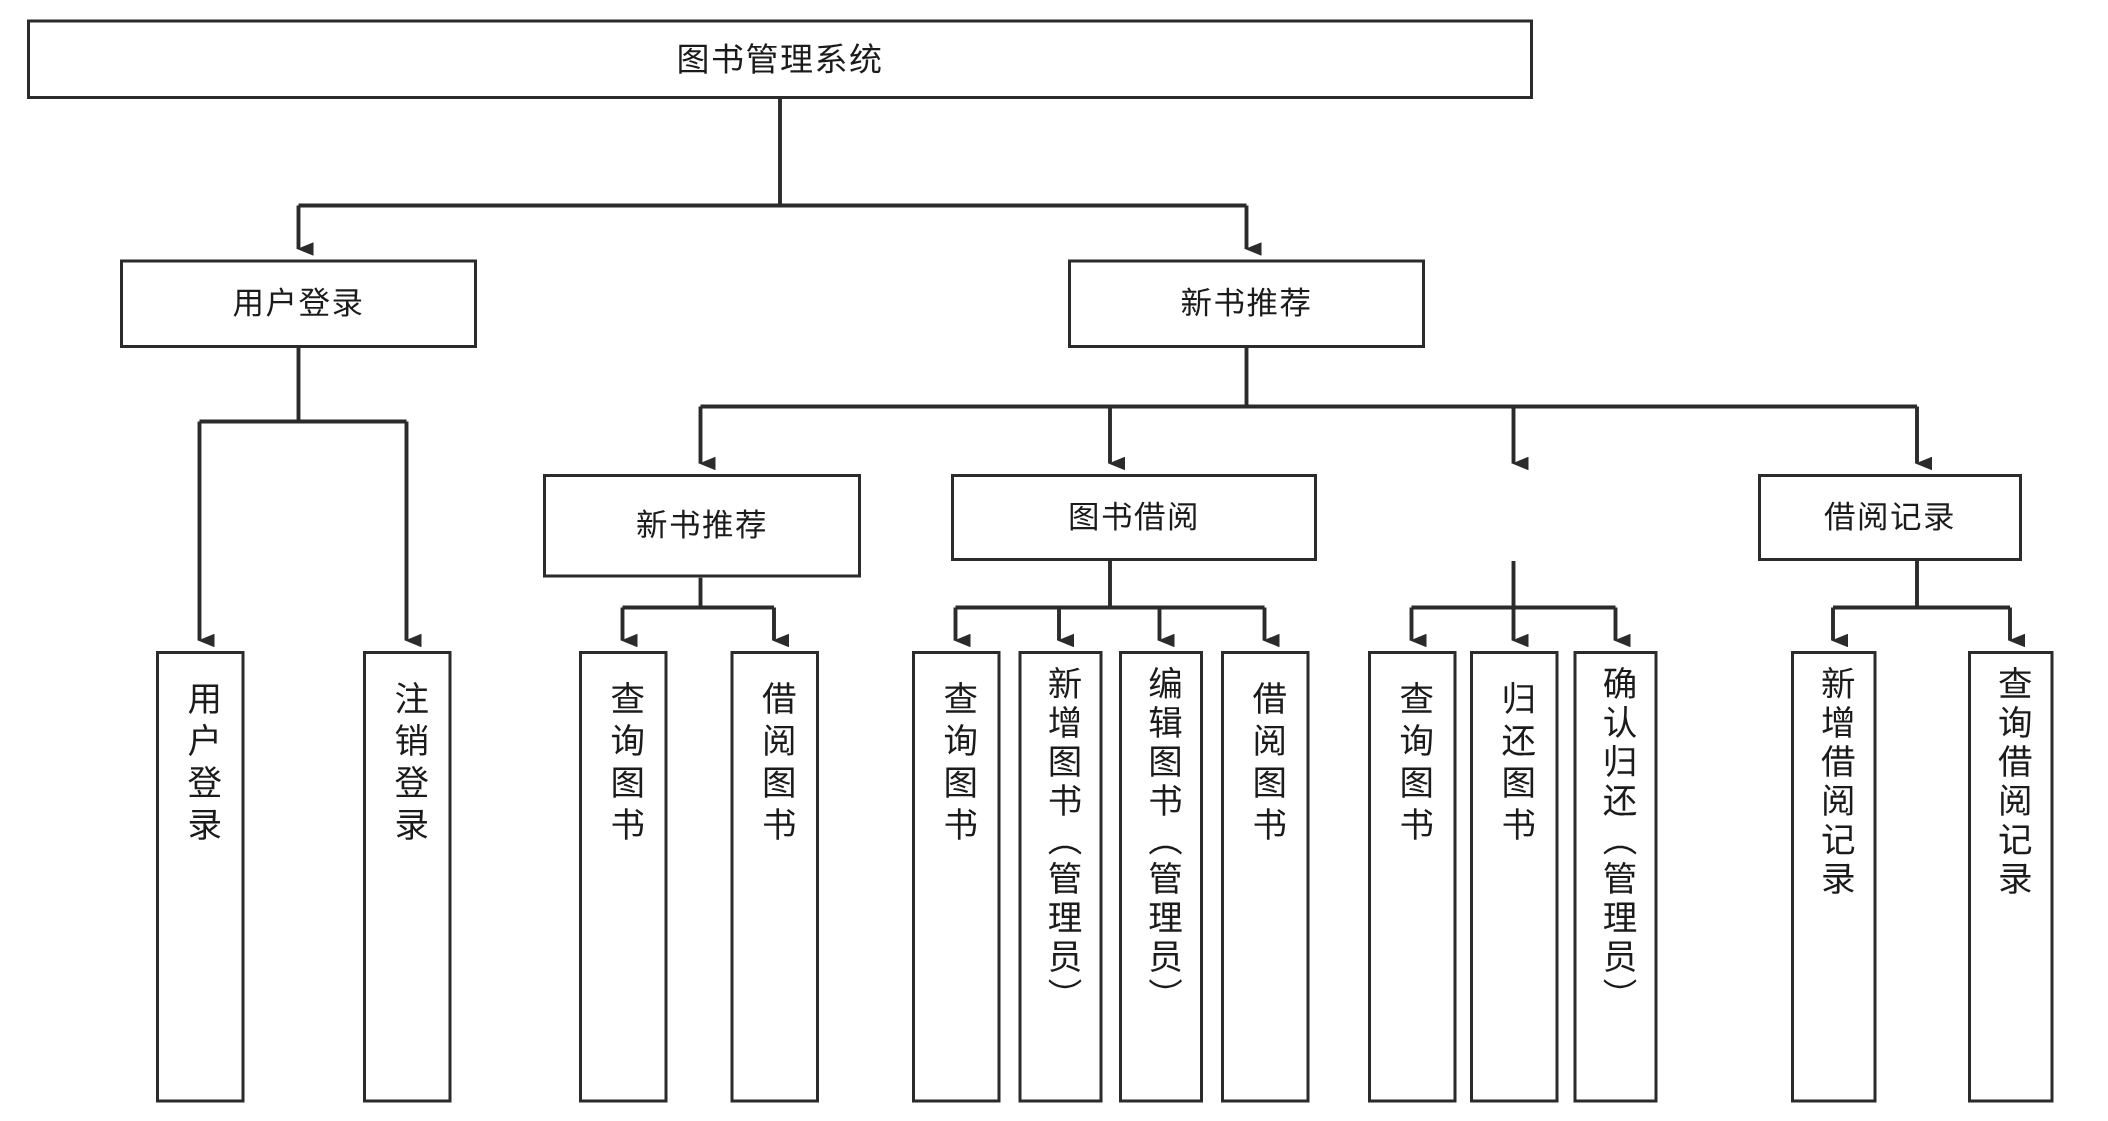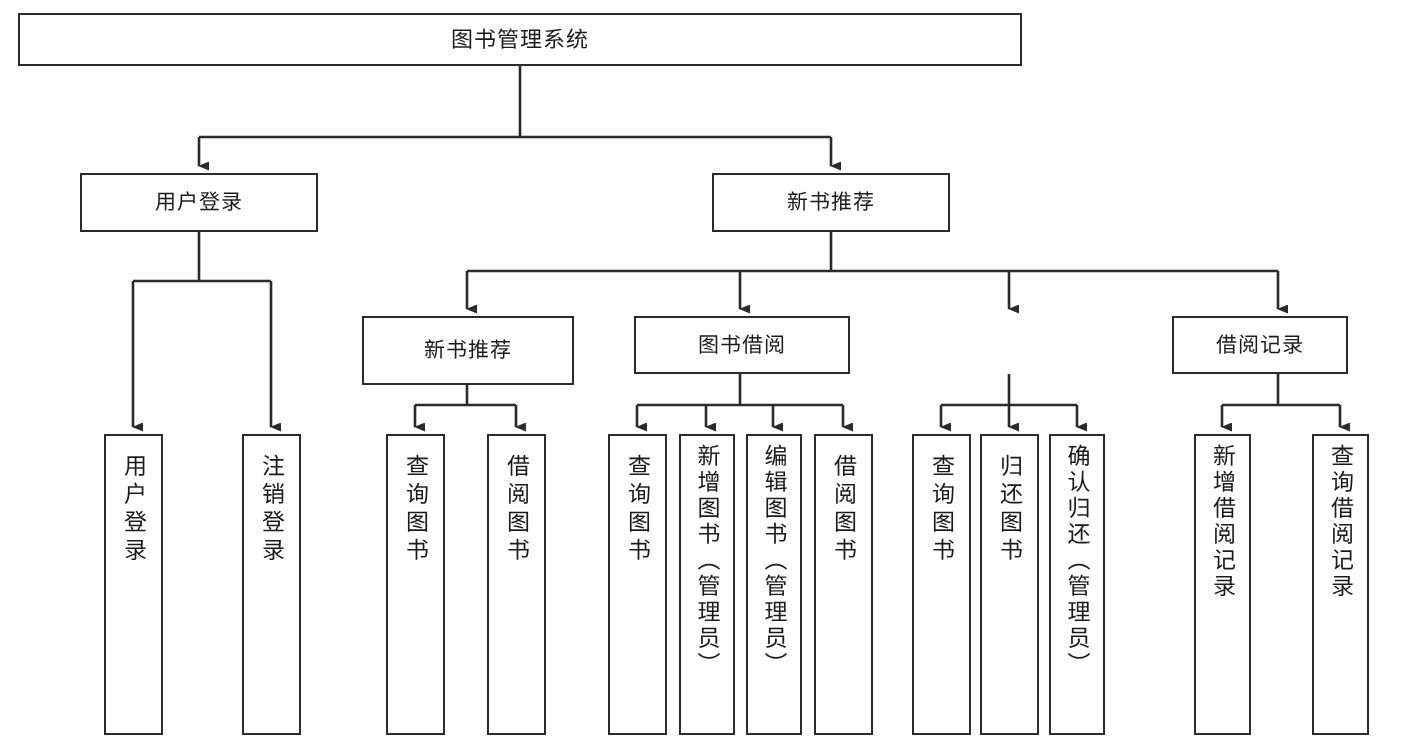--- a/index.html
+++ b/index.html
@@ -143,21 +143,21 @@
   <div class="node horiz" style="left:80px; top:173px; width:238px; height:59px;">
     <span class="label">用户登录</span>
   </div>
   <div class="node horiz" style="left:712px; top:173px; width:238px; height:59px;">
     <span class="label">新书推荐</span>
   </div>
 
   <div class="node horiz" style="left:362px; top:316px; width:212px; height:69px;">
     <span class="label">新书推荐</span>
   </div>
-  <div class="node horiz" style="left:634px; top:316px; width:216px; height:58px;">
+  <div class="node horiz" style="left:634px; top:316px; width:244px; height:58px;">
     <span class="label">图书借阅</span>
   </div>
   <div class="node horiz" style="left:1172px; top:316px; width:176px; height:58px;">
     <span class="label">借阅记录</span>
   </div>
 
   <div class="node vert" style="left:104px; top:434px; width:59px; height:301px;">
     <span class="label">用户登录</span>
   </div>
   <div class="node vert" style="left:242px; top:434px; width:59px; height:301px;">

